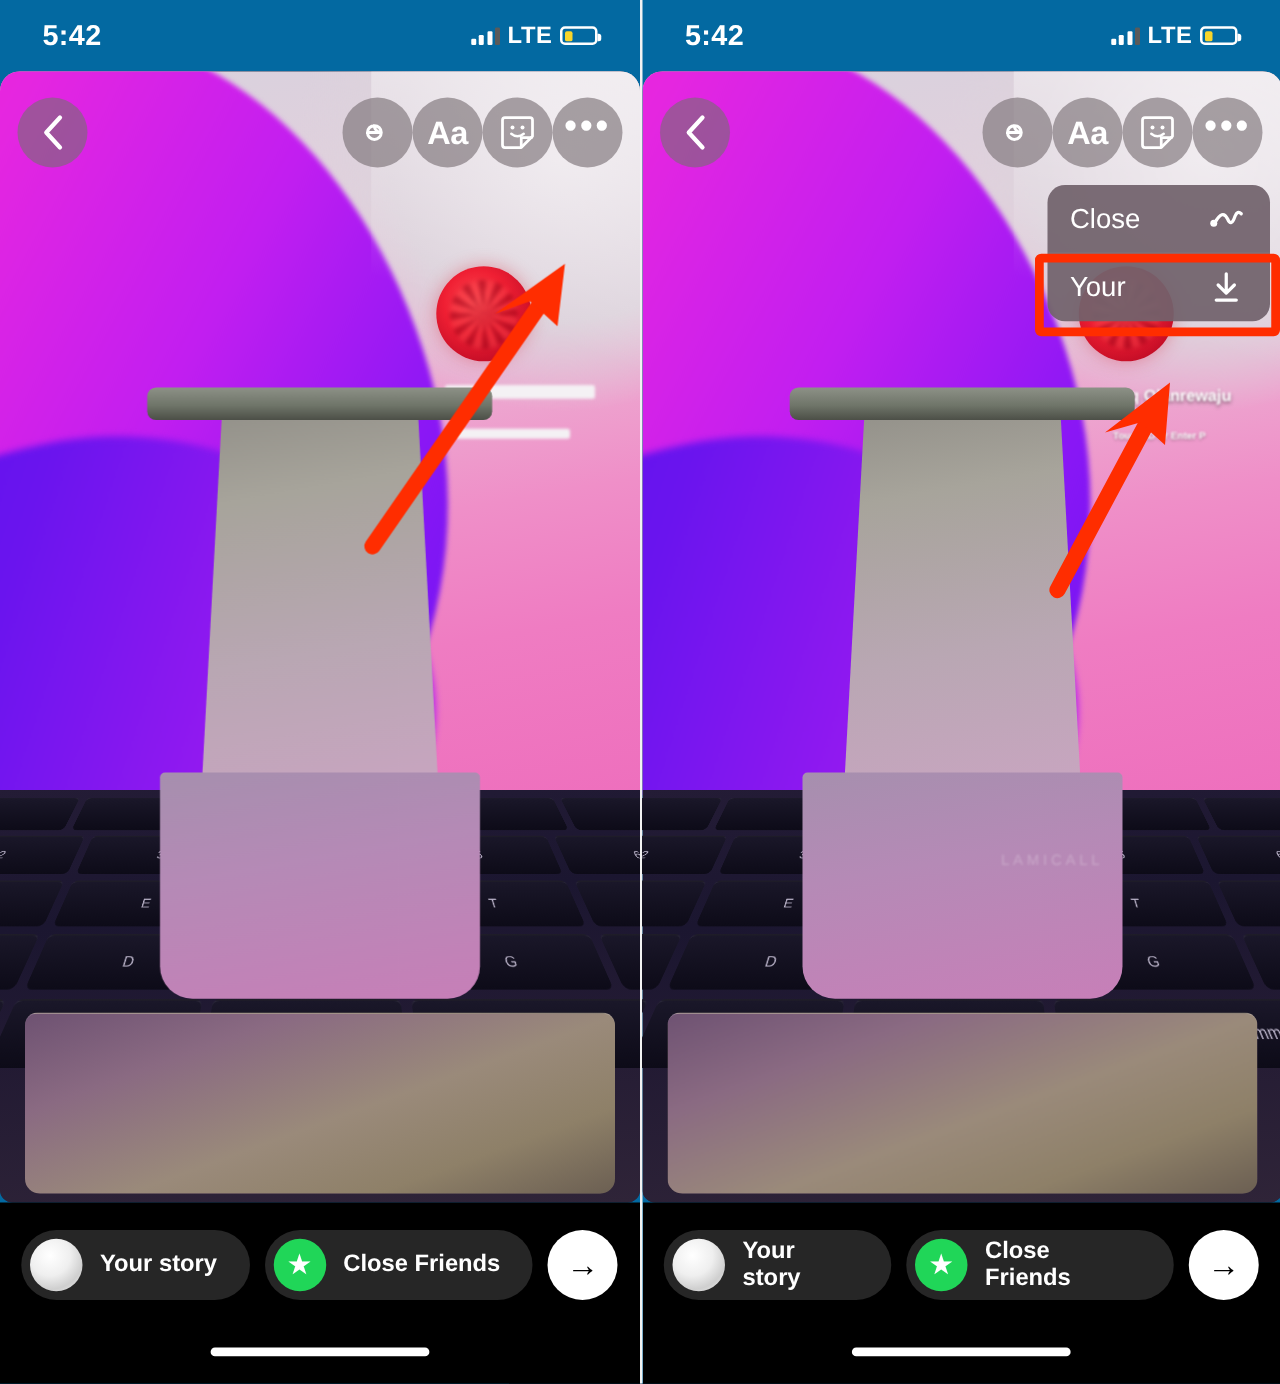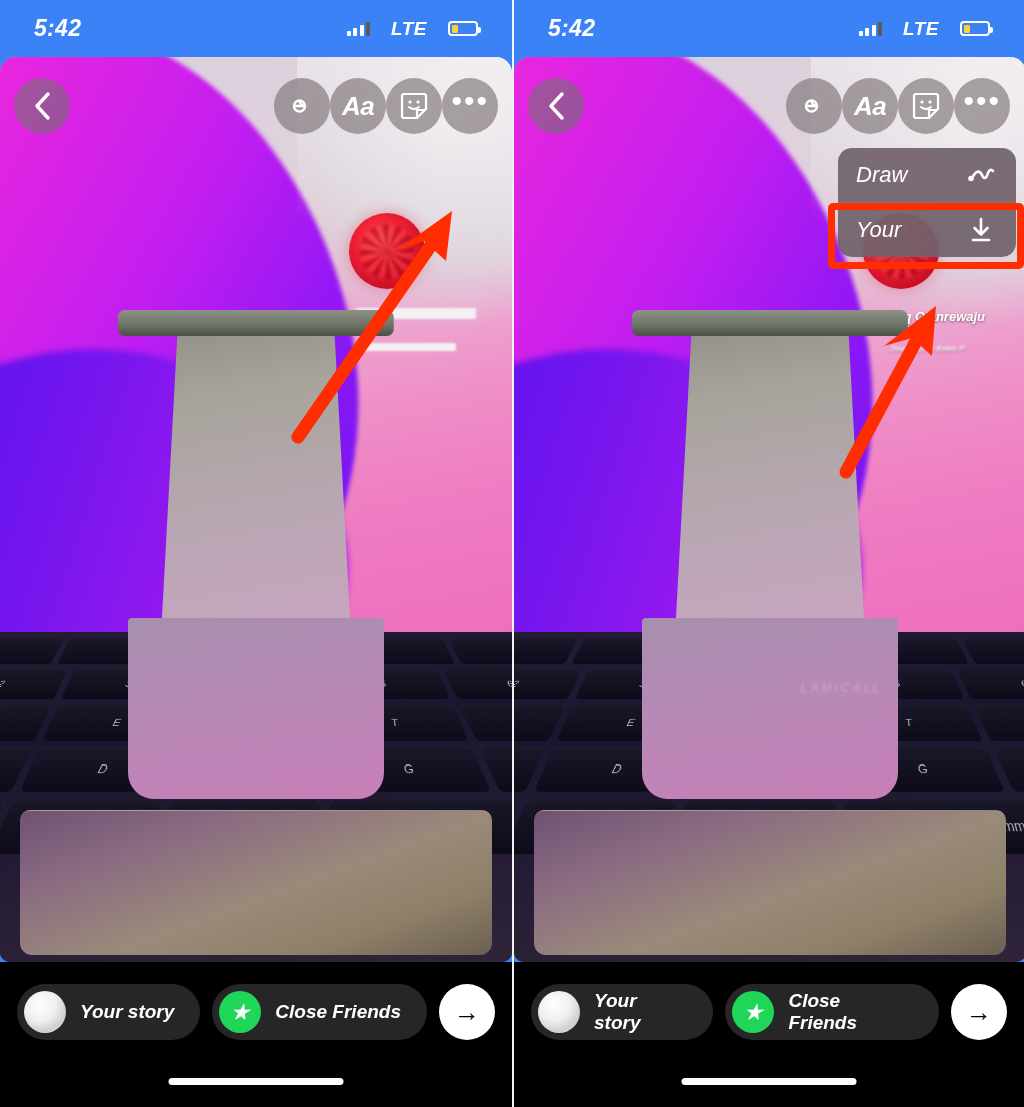--- a/index.html
+++ b/index.html
@@ -4,31 +4,31 @@
 <style>
   * { margin:0; padding:0; box-sizing:border-box; }
   html, body {
     width:1024px; height:1107px;
     background:#000;
     font-family:"Liberation Sans", sans-serif;
     overflow:hidden;
   }
   .stage { position:relative; width:1024px; height:1107px; background:#000; display:flex; }
 
-  .panel { position:relative; width:512px; height:1107px; background:#3b82f6; overflow:hidden;font-style:italic; }
+  .panel { position:relative; width:512px; height:1107px; background:#0369a1; overflow:hidden; }
   .panel.right { border-left:2px solid #f2f2f2; }
 
   
   .statusbar {
     position:absolute; top:0; left:0; width:100%; height:57px;
     display:flex; align-items:center; justify-content:space-between;
     padding:0 34px; color:#fff; z-index:40;
   }
   .status-time { font-size:23px; font-weight:bold; letter-spacing:.3px; }
-  .status-right { display:flex; align-items:center; gap:21px; }
+  .status-right { display:flex; align-items:center; gap:6px; }
   .signal { display:flex; align-items:flex-end; gap:2.5px; height:15px; }
   .signal i { display:block; width:4px; background:#fff; border-radius:1px; }
   .signal i:nth-child(1){height:5px;}
   .signal i:nth-child(2){height:8px;}
   .signal i:nth-child(3){height:11px;}
   .signal i:nth-child(4){height:14px; background:#5a5a5a;}
   .status-net { font-size:19px; font-weight:bold; letter-spacing:.5px; }
   .battery { position:relative; width:30px; height:15px; border:2px solid #fff; border-radius:4px; padding:1.5px; }
   .battery::after { content:""; position:absolute; right:-5px; top:4px; width:3px; height:6px; background:#fff; border-radius:0 2px 2px 0; }
   .battery .lvl { height:100%; background:#f8d52b; border-radius:1.5px; }
@@ -447,21 +447,21 @@
           </svg>
         </div>
         <div class="tb-btn">
           <span class="ico-dots">•••</span>
         </div>
       </div>
     </div>
 
     <div class="menu">
       <div class="menu-item">
-        <span>Draw</span>
+        <span>Close</span>
         <span class="menu-ico">
           <svg width="30" height="22" viewBox="0 0 30 22">
             <path d="M6 14 Q12 3 16 11 Q19 18 22 9 Q24 4 27 7" stroke="#fff" stroke-width="2.6" fill="none" stroke-linecap="round"></path>
             <circle cx="5" cy="14.5" r="2.8" fill="#fff"></circle>
           </svg>
         </span>
       </div>
       <div class="menu-item">
         <span>Your</span>
         <span class="menu-ico">

